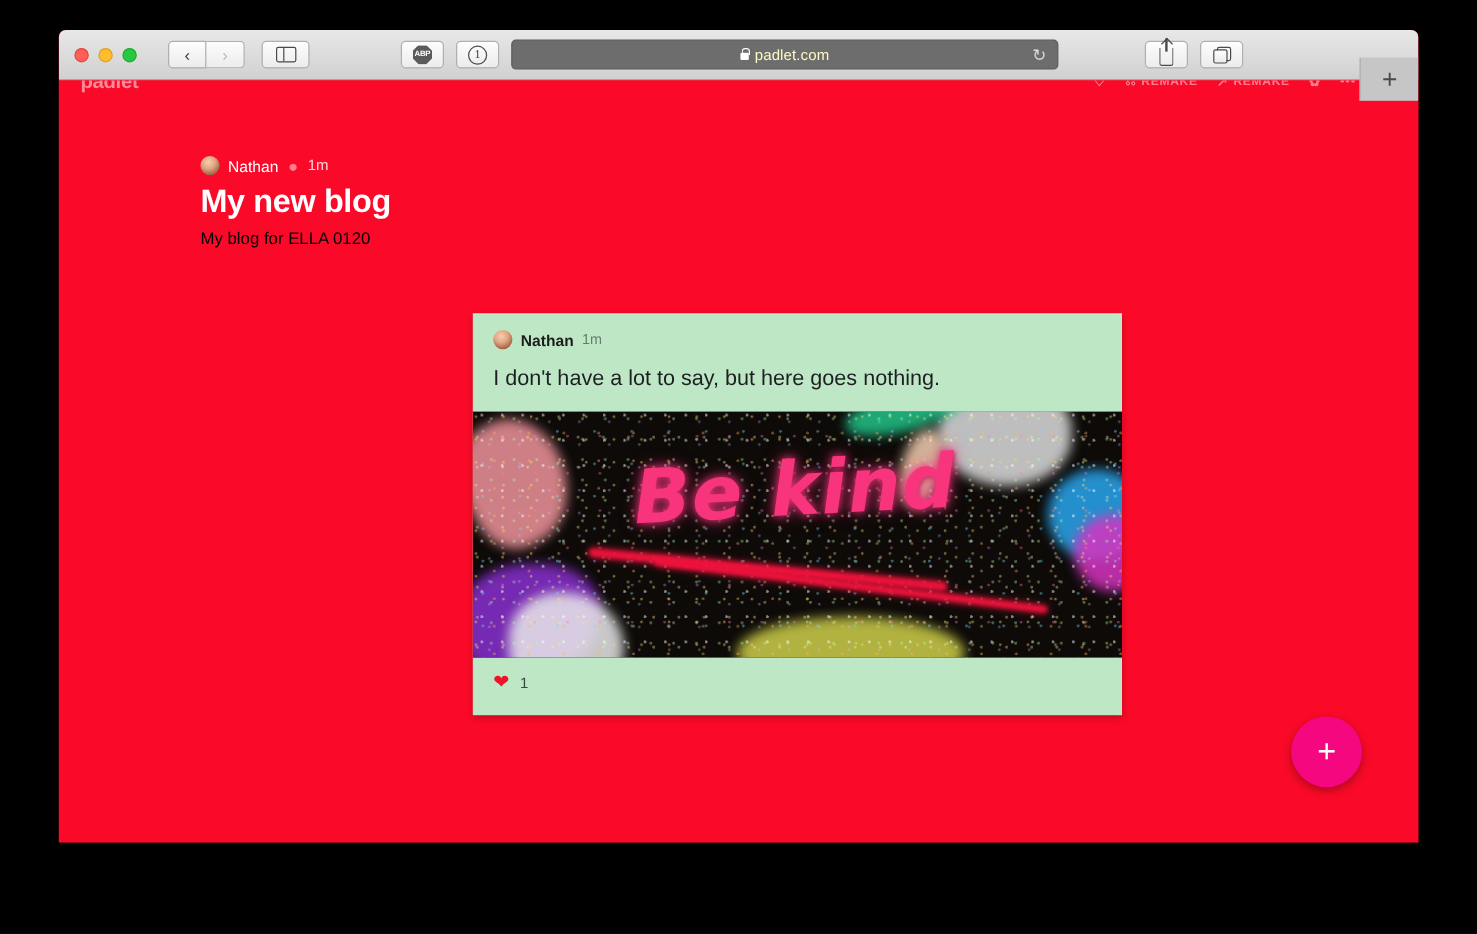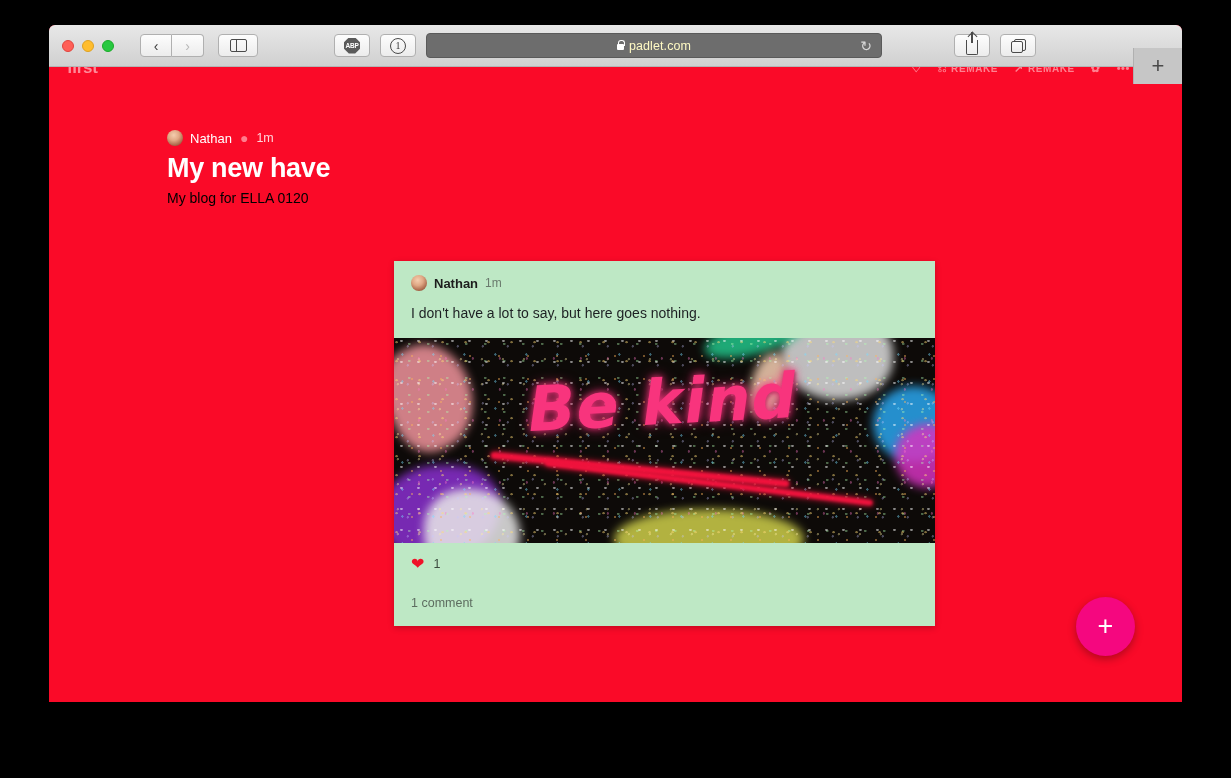--- a/index.html
+++ b/index.html
@@ -307,21 +307,21 @@
     color: #6a7a6d;
   }
   #post-title {
     font-size: 16.5px;
     font-weight: bold;
     color: #15181a;
     margin-top: 18px;
     letter-spacing: -0.1px;
   }
   #post-text {
-    font-size: 14px;
+    font-size: 18px;
     color: #1d2023;
     margin-top: 14px;
     padding-bottom: 17px;
   }
 
   
   #post-image {
     width: 541px;
     height: 205px;
     position: relative;
@@ -482,21 +482,21 @@
         <span class="tabs-glyph"></span>
       </div>
     </div>
   </div>
 
   <div id="new-tab-button">+</div>
 
   <div id="padlet-page">
 
     <div id="padlet-topnav">
-      <div id="padlet-logo">first</div>
+      <div id="padlet-logo">padlet</div>
       <div id="padlet-topnav-actions">
         <div class="topnav-item">
           <span class="topnav-glyph">♡</span>
         </div>
         <div class="topnav-item">
           <span class="topnav-glyph">⎌</span>
           <span>REMAKE</span>
         </div>
         <div class="topnav-item">
           <span class="topnav-glyph">↗</span>
@@ -512,21 +512,21 @@
       </div>
     </div>
 
     <div id="board-header">
       <div id="board-byline">
         <span class="avatar sm"></span>
         <span id="board-author-name">Nathan</span>
         <span id="board-byline-dot">●</span>
         <span id="board-time">1m</span>
       </div>
-      <div id="board-title">My new have</div>
+      <div id="board-title">My new blog</div>
       <div id="board-subtitle">My blog for ELLA 0120</div>
     </div>
 
     <div id="post-card">
 
       <div id="post-body">
         <div id="post-byline">
           <span class="avatar sm"></span>
           <span id="post-author-name">Nathan</span>
           <span id="post-time">1m</span>
@@ -549,21 +549,20 @@
         <div class="chalk-underline two"></div>
         <div id="chalk-text">Be kind</div>
       </div>
 
       <div id="post-footer">
         <div id="reaction-row">
           <span id="heart-icon">❤</span>
           <span id="reaction-count">1</span>
         </div>
 
-        <div id="comment-count">1 comment</div>
 
 
       </div>
     </div>
 
     <div id="add-post-fab">+</div>
 
   </div>
 </div>
 

